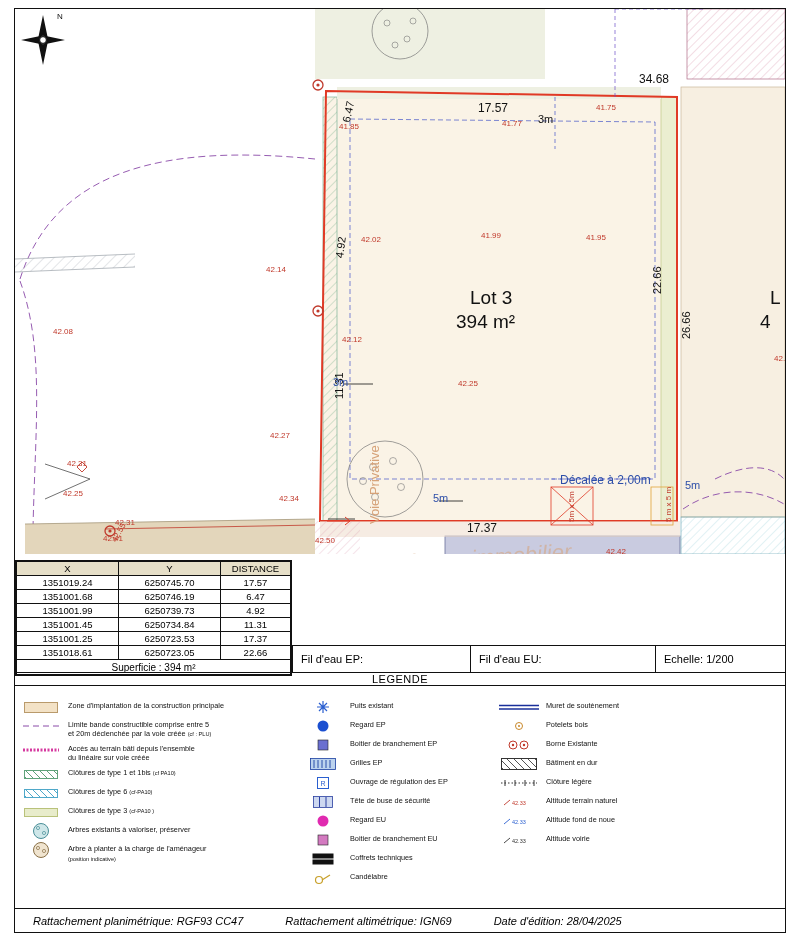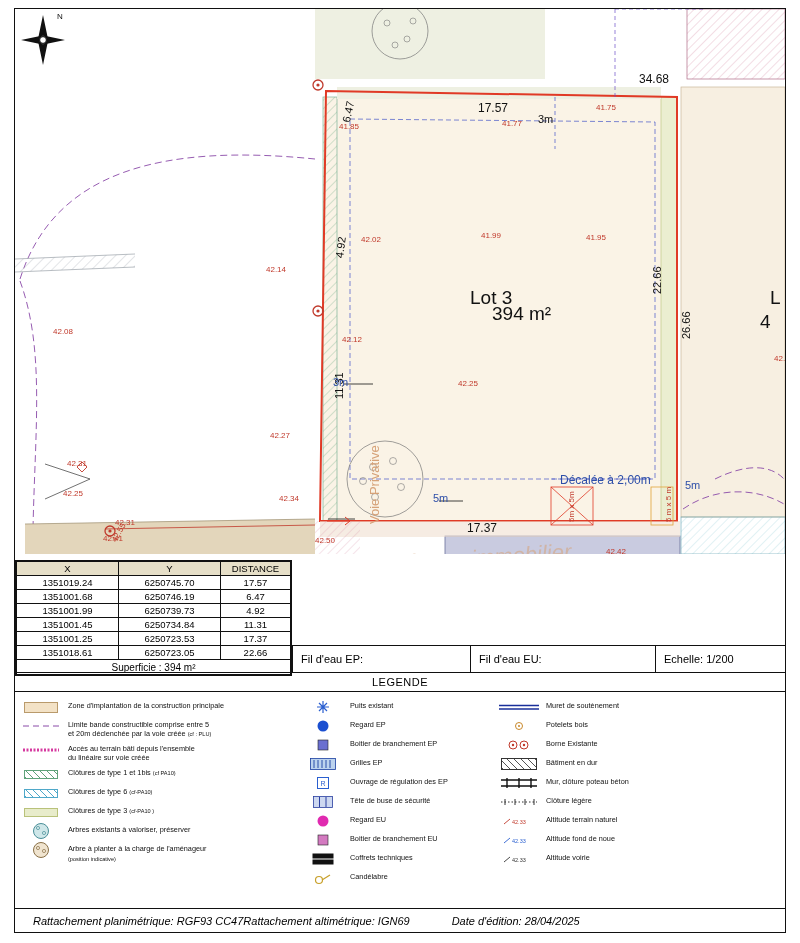--- a/index.html
+++ b/index.html
@@ -106,21 +106,21 @@
     border-left: 1px solid #111;
     display: flex; align-items: center;
     padding-left: 8px;
     font-size: 11px;
     height: 100%;
   }
   
   #legendtitle {
     position: absolute;
     left: 15px; top: 672px;
-    width: 770px; height: 20px;
+    width: 770px; height: 14px;
     border-top: 1px solid #111;
     border-bottom: 1px solid #111;
     display: flex; align-items: center; justify-content: center;
     font-size: 11px;
     letter-spacing: 0.5px;
   }
   #legendbox {
     position: absolute;
     left: 21px; top: 700px;
     width: 745px; height: 208px;
@@ -148,21 +148,21 @@
   #footer {
     position: absolute;
     left: 15px; top: 908px;
     width: 770px; height: 25px;
     border-top: 1px solid #111;
     display: flex; align-items: center;
     font-size: 11px;
     font-style: italic;
   }
   #footer .f1 { margin-left: 18px; }
-  #footer .f2 { }
+  #footer .f2 { margin-left: 42px; }
   #footer .f3 { margin-left: 42px; }
   
   #compass { position: absolute; right: 18px; top: 10px; width: 56px; height: 62px; }
 </style>
 </head>
 <body>
 
 <div id="page">
   <div class="frame"></div>
 
@@ -271,21 +271,21 @@
     <svg id="compass" viewBox="0 0 56 62">
       <text x="42" y="10" font-size="8" fill="#111" font-family="Liberation Sans">N</text>
       <polygon points="28,6 33,30 28,26 23,30" fill="#111"></polygon>
       <polygon points="28,56 33,32 28,36 23,32" fill="#111"></polygon>
       <polygon points="6,31 30,26 26,31 30,36" fill="#111"></polygon>
       <polygon points="50,31 26,26 30,31 26,36" fill="#111"></polygon>
       <circle cx="28" cy="31" r="3.4" fill="#fff" stroke="#111" stroke-width="1"></circle>
     </svg>
 
     <div class="lotname" style="left:455px; top:278px;">Lot 3</div>
-    <div class="lotarea" style="left:441px; top:294px;margin-left:36px;">394 m²</div>
+    <div class="lotarea" style="left:441px; top:302px;">394 m²</div>
     <div class="lotname" style="left:755px; top:278px;">L</div>
     <div class="lotarea" style="left:745px; top:302px;">4</div>
 
     <div class="dim" style="left:624px; top:63px; font-size:12px;">34.68</div>
     <div class="dim" style="left:463px; top:92px; font-size:12px;">17.57</div>
     <div class="dim" style="left:523px; top:104px;">3m</div>
     <div class="vtext" style="left:325px; top:112px; transform:rotate(-78deg);">6.47</div>
     <div class="vtext" style="left:318px; top:248px; transform:rotate(-82deg);">4.92</div>
     <div class="vtext" style="left:318px; top:390px; transform:rotate(-90deg);">11.31</div>
     <div class="dim" style="left:452px; top:512px; font-size:12px;">17.37</div>
@@ -598,32 +598,20 @@
         <div class="legtxt">Borne Existante</div>
       </div>
       <div class="legrow">
         <div class="legsym">
           <div style="width:36px;height:12px;border:1px solid #333;background:repeating-linear-gradient(45deg,#555 0 1px,transparent 1px 5px);"></div>
         </div>
         <div class="legtxt">Bâtiment en dur</div>
       </div>
       <div class="legrow">
         <div class="legsym">
-          <svg width="36" height="12">
-              <line x1="0" y1="3" x2="36" y2="3" stroke="#111" stroke-width="1.4"></line>
-              <line x1="0" y1="9" x2="36" y2="9" stroke="#111" stroke-width="1.4"></line>
-              <line x1="6" y1="1" x2="6" y2="11" stroke="#111" stroke-width="1.4"></line>
-              <line x1="18" y1="1" x2="18" y2="11" stroke="#111" stroke-width="1.4"></line>
-              <line x1="30" y1="1" x2="30" y2="11" stroke="#111" stroke-width="1.4"></line>
-            </svg>
-        </div>
-        <div class="legtxt">Mur, clôture poteau béton</div>
-      </div>
-      <div class="legrow">
-        <div class="legsym">
           <svg width="36" height="10">
               <line x1="0" y1="5" x2="36" y2="5" stroke="#333" stroke-width="1" stroke-dasharray="1.5,2"></line>
               <line x1="4" y1="2" x2="4" y2="8" stroke="#333" stroke-width="1"></line>
               <line x1="14" y1="2" x2="14" y2="8" stroke="#333" stroke-width="1"></line>
               <line x1="24" y1="2" x2="24" y2="8" stroke="#333" stroke-width="1"></line>
               <line x1="33" y1="2" x2="33" y2="8" stroke="#333" stroke-width="1"></line>
             </svg>
         </div>
         <div class="legtxt">Clôture légère</div>
       </div>

